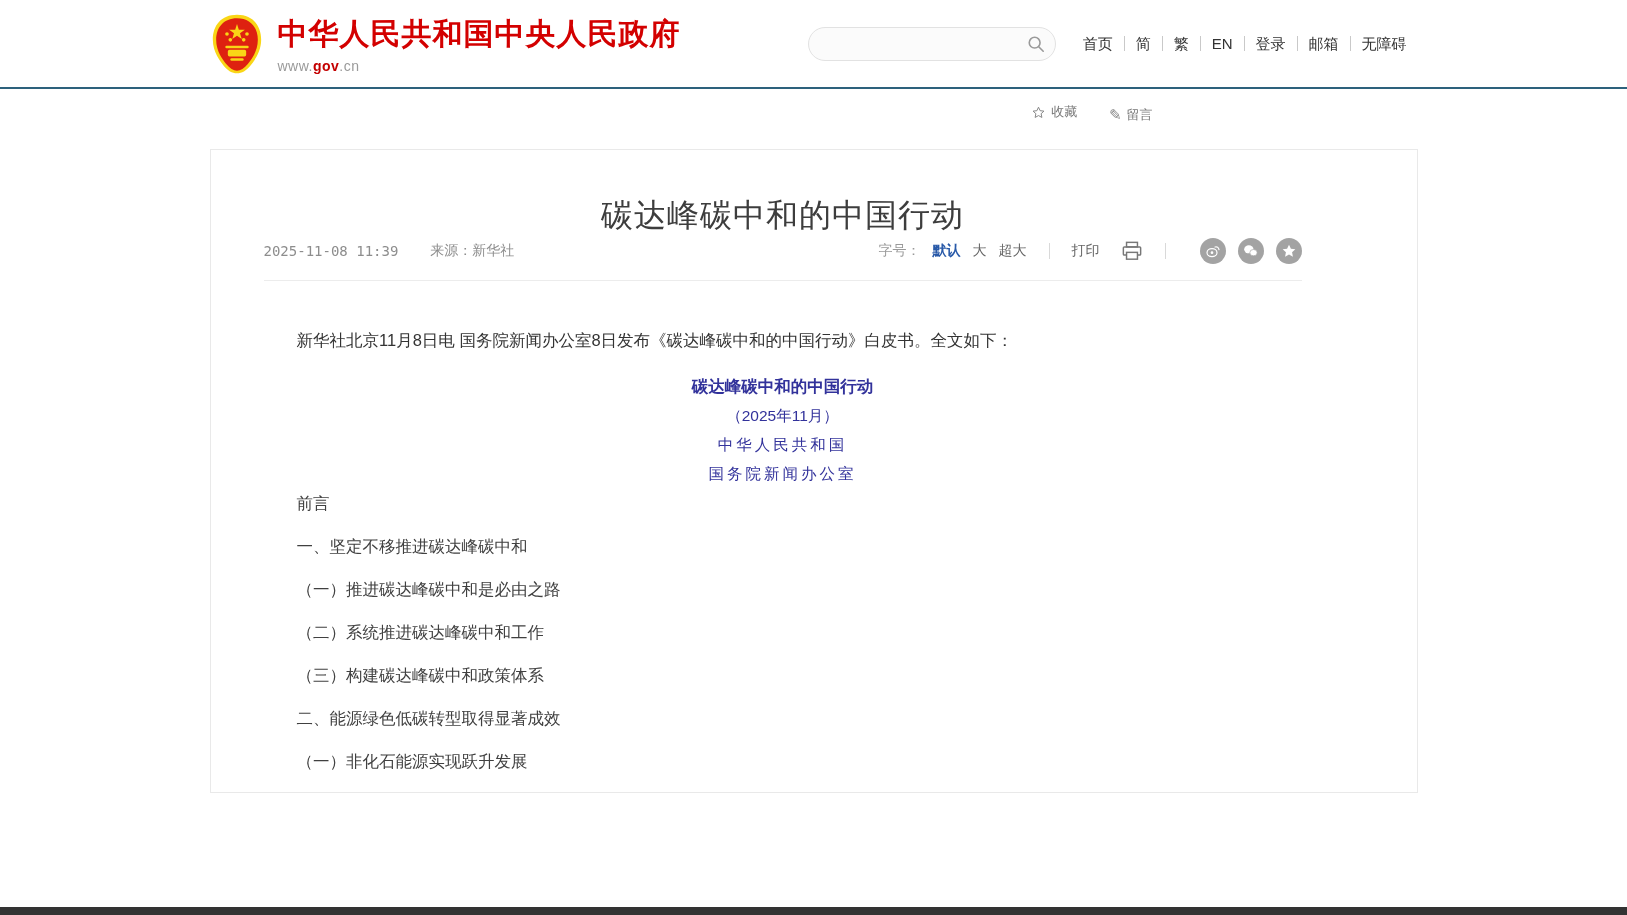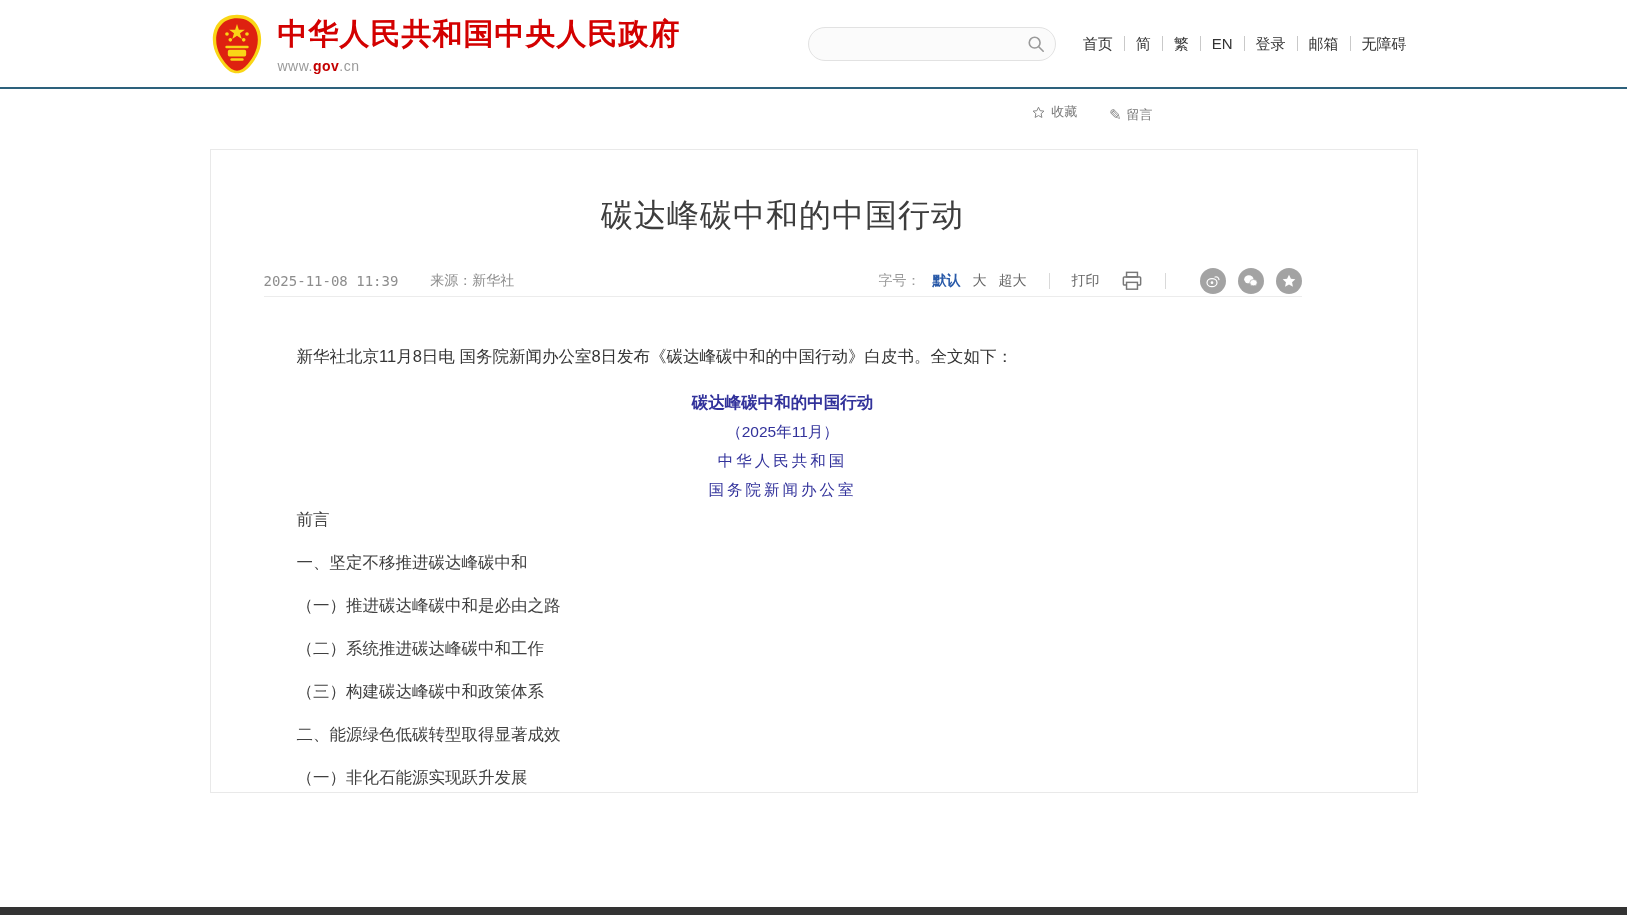--- a/index.html
+++ b/index.html
@@ -34,22 +34,22 @@
   .actions-row .act { display:inline-flex; align-items:center; gap:5px; margin-left:28px;
                  cursor:pointer; }
   .pencil { font-size:15px; color:#888; }
 
   
   .card { width:1208px; margin:22px auto 0; border:1px solid #e9e9e9; height:644px;
           overflow:hidden; background:#fff; padding:0 115px 0 53px; }
   h1.article-title { margin-top:44px; text-align:center; font-size:32px; font-weight:400;
           color:#3d3d3d; letter-spacing:1px; }
 
-  .meta { display:flex; align-items:center; margin-top:30px; font-size:14px; color:#999;
-          border-bottom:1px solid #ececec; padding-bottom:2px; }
+  .meta { display:flex; align-items:center; font-size:14px; color:#999;
+          border-bottom:1px solid #ececec; padding-bottom:16px; }
   .meta .date { font-family:"DejaVu Sans Mono","Liberation Mono",monospace; color:#8d8d8d; }
   .meta .src { margin-left:32px; color:#8d8d8d; }
   .meta .src .src-name { color:#8d8d8d; cursor:pointer; }
   .meta-right { margin-left:auto; display:flex; align-items:center; }
   .fs { color:#666; margin-left:12px; cursor:pointer; }
   .fs.active { color:#2859a8; font-weight:700; }
   .sep { width:1px; height:16px; background:#d9d9d9; margin:0 22px; display:inline-block; }
   .print { display:inline-flex; align-items:center; gap:21px; color:#666; cursor:pointer; }
   .share { width:26px; height:26px; border-radius:50%; background:#a3a3a3; display:inline-flex;
            align-items:center; justify-content:center; margin-left:12px; cursor:pointer; }

